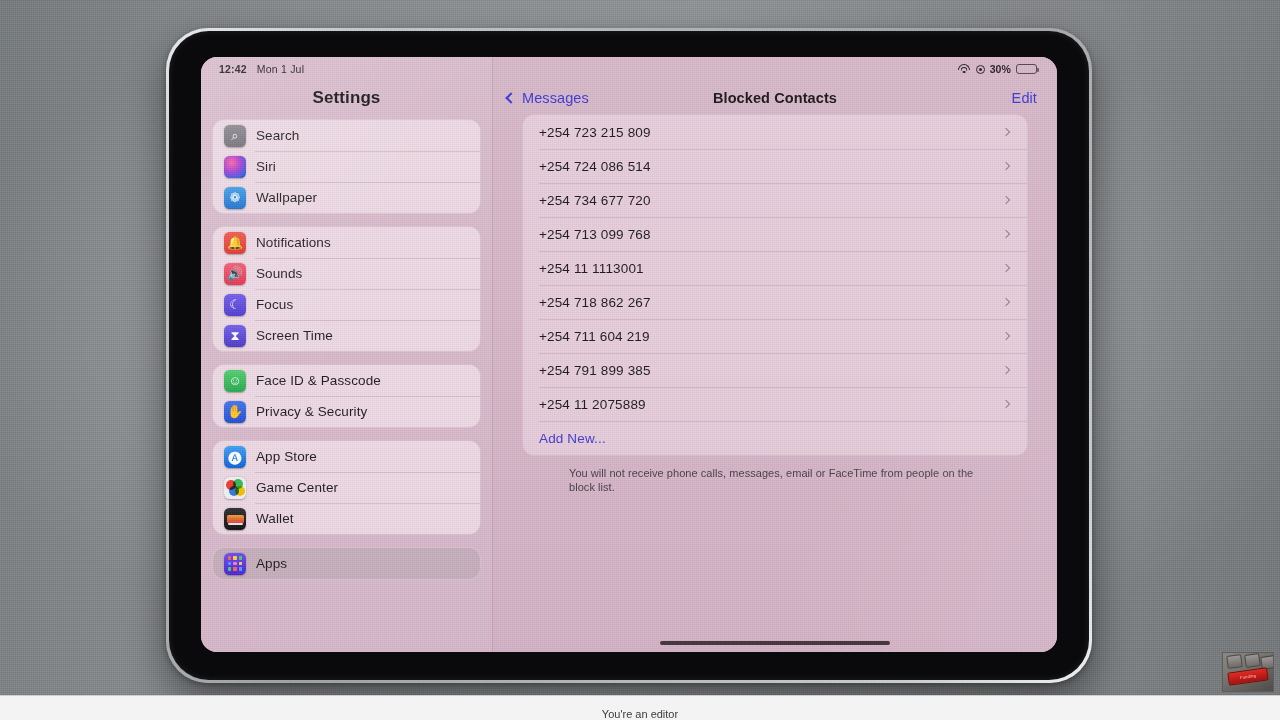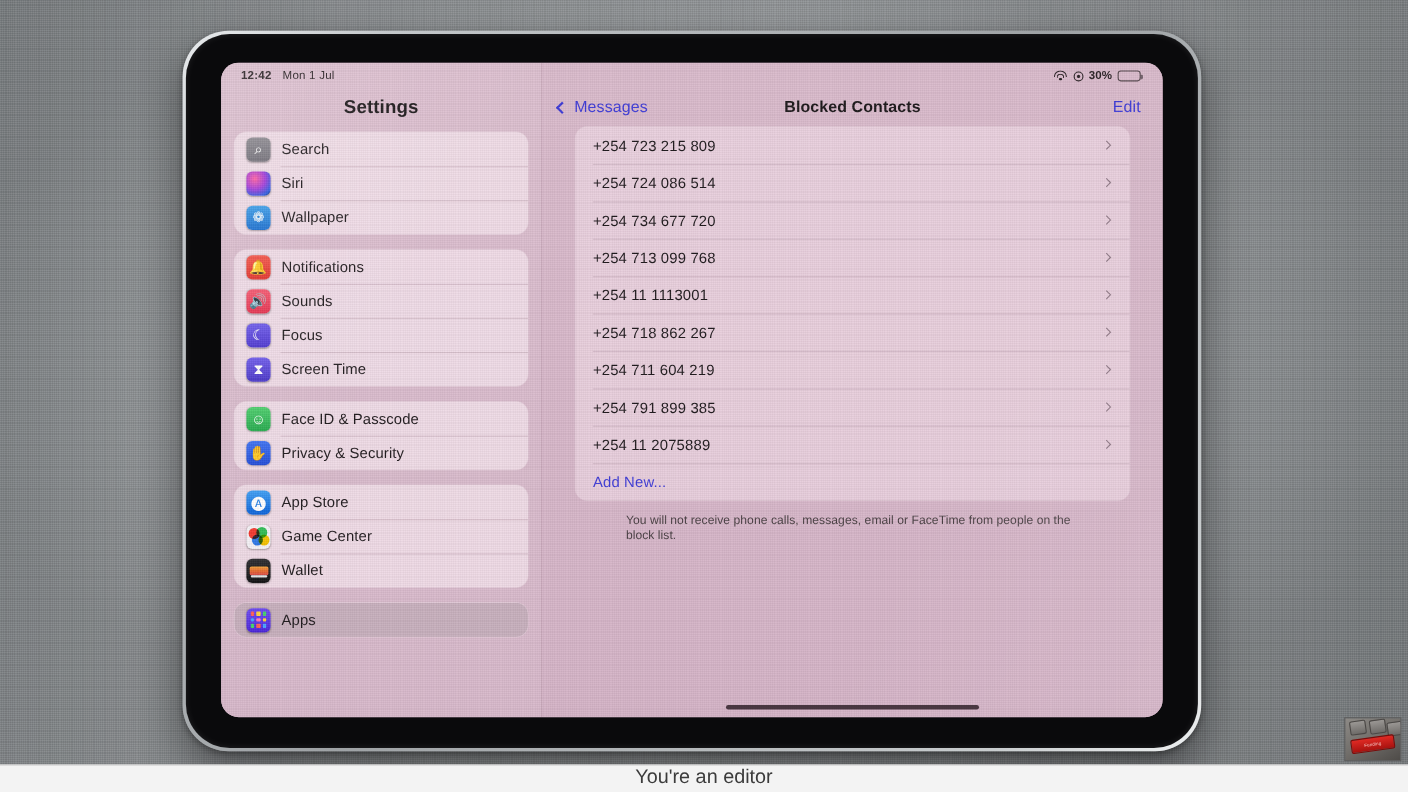--- a/index.html
+++ b/index.html
@@ -23,22 +23,22 @@
   #wall-vignette {
     position: absolute; inset: 0;
     background: radial-gradient(ellipse 70% 62% at 50% 46%, rgba(255,255,255,.10), rgba(0,0,0,.16) 80%);
   }
 
   
   #caption-bar {
     position: absolute; left: 0; right: 0; bottom: 0; height: 25px;
     background: #f3f3f3;
     border-top: 1px solid #cfcfcf;
-    display: flex; align-items: flex-start; justify-content: center;
-    font-size: 18px; color: #3c3c3c;
+    display: flex; align-items: flex-end; justify-content: center;
+    font-size: 11px; color: #3c3c3c;
     z-index: 40;
   }
 
   
   #thumb {
     position: absolute; right: 6px; bottom: 28px;
     width: 52px; height: 40px;
     border: 1px solid #5d5d5d;
     background: linear-gradient(150deg, #8d8a86 0%, #74716d 45%, #4e4b48 100%);
     overflow: hidden; z-index: 41;

